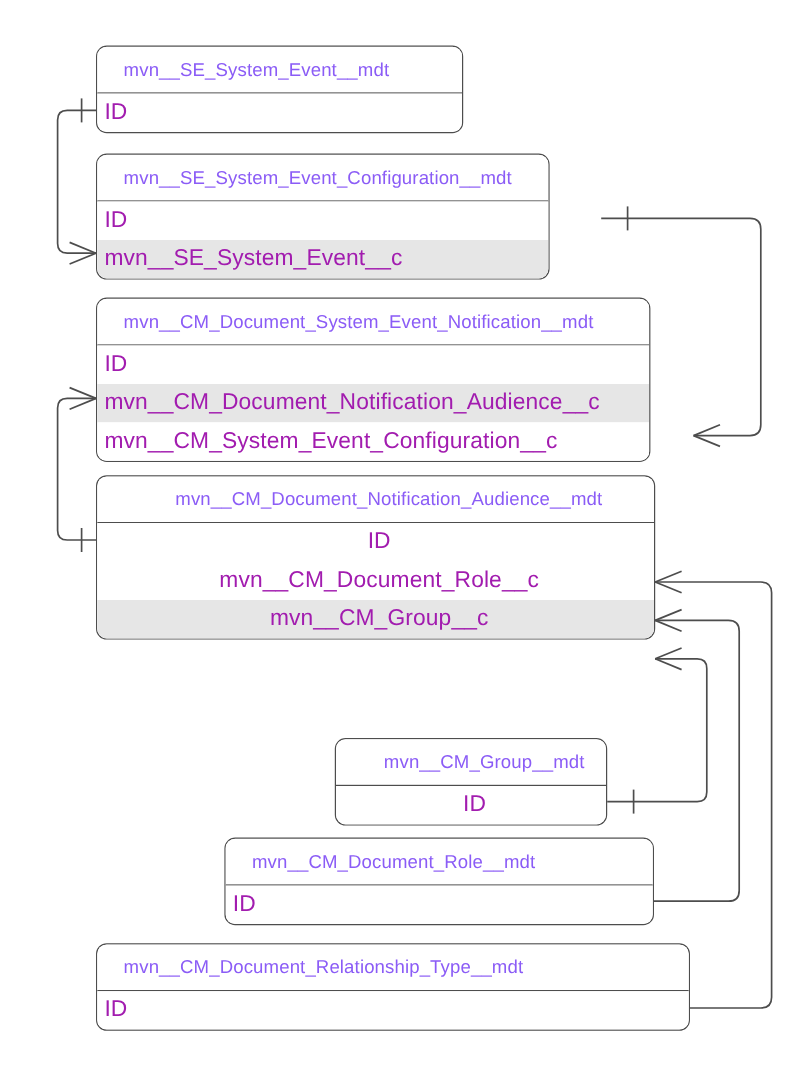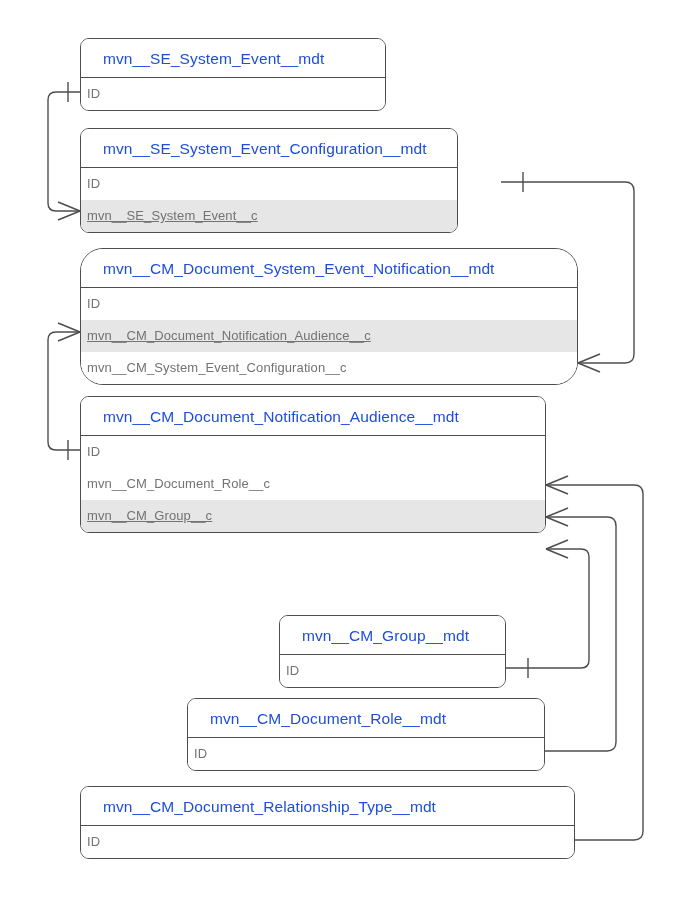--- a/index.html
+++ b/index.html
@@ -38,43 +38,42 @@
     border: 1px solid #4d4d4d;
     border-radius: 9px;
     overflow: hidden;
   }
   .entity-title {
     box-sizing: border-box;
     height: 39px;
     line-height: 39px;
     padding-left: 22px;
     font-size: 15.5px;
-    color: #1d4ed8;
+    color: #8b5cf6;
     background: #ffffff;
     border-bottom: 1px solid #4d4d4d;
     white-space: nowrap;
     letter-spacing: 0.1px;
   }
   .entity-rows {
     background: #ffffff;
   }
   .entity-row {
     box-sizing: border-box;
     height: 32px;
     line-height: 32px;
     padding-left: 6px;
-    font-size: 13px;
-    color: #737373;
+    font-size: 19px;
+    color: #a21caf;
     white-space: nowrap;
     background: #ffffff;
     letter-spacing: 0.1px;
   }
   .entity-row.shaded {
     background: #e6e6e6;
-    text-decoration: underline;
   }
 </style>
 </head>
 <body>
 
 <div id="diagram-canvas">
 
   <svg id="connector-layer" viewBox="0 0 674 899" width="674" height="899" xmlns="http://www.w3.org/2000/svg">
     <g fill="none" stroke="#4d4d4d" stroke-width="1.4" stroke-linecap="butt" stroke-linejoin="round">
 
@@ -131,39 +130,39 @@
   </div>
 
   <div class="entity" style="left:80px; top:128px; width:378px;">
     <div class="entity-title">mvn__SE_System_Event_Configuration__mdt</div>
     <div class="entity-rows">
       <div class="entity-row">ID</div>
       <div class="entity-row shaded">mvn__SE_System_Event__c</div>
     </div>
   </div>
 
-  <div class="entity" style="left:80px; top:248px; width:498px;border-radius:23px;">
+  <div class="entity" style="left:80px; top:248px; width:462px;">
     <div class="entity-title">mvn__CM_Document_System_Event_Notification__mdt</div>
     <div class="entity-rows">
       <div class="entity-row">ID</div>
       <div class="entity-row shaded">mvn__CM_Document_Notification_Audience__c</div>
       <div class="entity-row">mvn__CM_System_Event_Configuration__c</div>
     </div>
   </div>
 
-  <div class="entity" style="left:80px; top:396px; width:466px;">
+  <div class="entity" style="left:80px; top:396px; width:466px;text-align:center;">
     <div class="entity-title">mvn__CM_Document_Notification_Audience__mdt</div>
     <div class="entity-rows">
       <div class="entity-row">ID</div>
       <div class="entity-row">mvn__CM_Document_Role__c</div>
       <div class="entity-row shaded">mvn__CM_Group__c</div>
     </div>
   </div>
 
-  <div class="entity" style="left:279px; top:615px; width:227px;">
+  <div class="entity" style="left:279px; top:615px; width:227px;text-align:center;">
     <div class="entity-title">mvn__CM_Group__mdt</div>
     <div class="entity-rows">
       <div class="entity-row">ID</div>
     </div>
   </div>
 
   <div class="entity" style="left:187px; top:698px; width:358px;">
     <div class="entity-title">mvn__CM_Document_Role__mdt</div>
     <div class="entity-rows">
       <div class="entity-row">ID</div>

